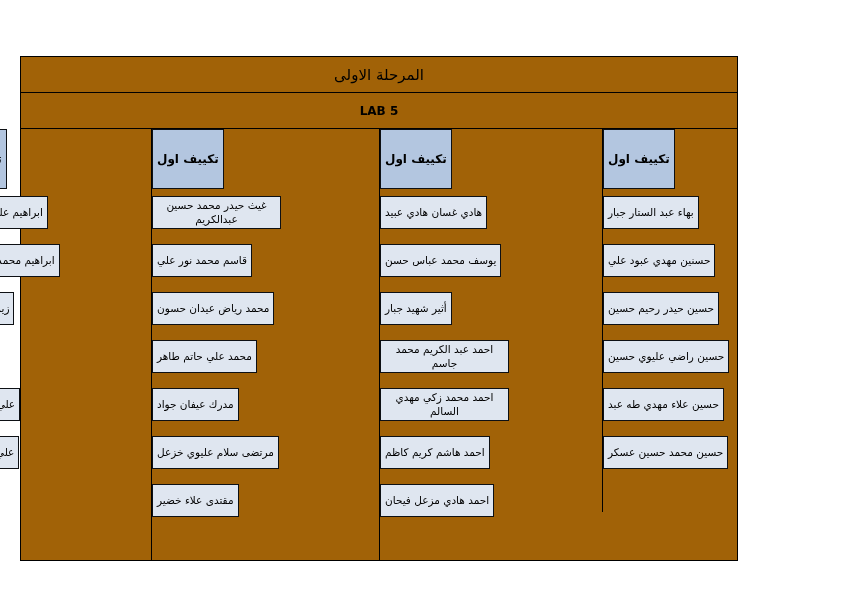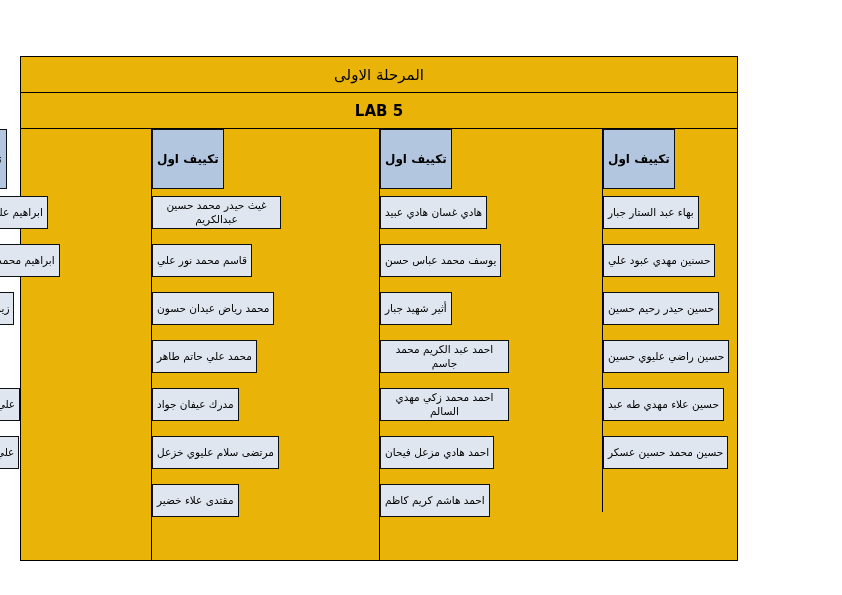--- a/index.html
+++ b/index.html
@@ -17,38 +17,38 @@
   }
 
   
   .sheet {
     position: absolute;
     left: 20px;
     top: 56px;
     width: 718px;
     box-sizing: border-box;
     border: 1.5px solid #000000;
-    background: #eab308;
+    background: #a16207;
   }
 
   
   .title-row {
     box-sizing: border-box;
     height: 36px;
     line-height: 36px;
     text-align: center;
     border-bottom: 1.5px solid #000000;
     white-space: nowrap;
   }
   .title-row.stage {
     font-size: 15px;
     font-weight: 400;
   }
   .title-row.lab {
-    font-size: 15px;
+    font-size: 12px;
     font-weight: 700;
     direction: ltr;
   }
 
   
   .grid {
     display: flex;
     flex-direction: row;
     align-items: flex-start;
     padding: 0;
@@ -125,22 +125,22 @@
       <div class="cell">حسين محمد حسين عسكر</div>
     </div>
 
     <div class="section s2">
       <div class="cell head">تكييف اول</div>
       <div class="cell">هادي غسان هادي عبيد</div>
       <div class="cell">يوسف محمد عباس حسن</div>
       <div class="cell">أثير شهيد جبار</div>
       <div class="cell">احمد عبد الكريم محمد جاسم</div>
       <div class="cell">احمد محمد زكي مهدي السالم</div>
+      <div class="cell">احمد هاشم كريم كاظم</div>
       <div class="cell">احمد هادي مزعل فيحان</div>
-      <div class="cell">احمد هاشم كريم كاظم</div>
     </div>
 
     <div class="section s3">
       <div class="cell head">تكييف اول</div>
       <div class="cell">غيث حيدر محمد حسين عبدالكريم</div>
       <div class="cell">قاسم محمد نور علي</div>
       <div class="cell">محمد رياض عيدان حسون</div>
       <div class="cell">محمد علي حاتم طاهر</div>
       <div class="cell">مدرك عيفان جواد</div>
       <div class="cell">مرتضى سلام عليوي خزعل</div>

